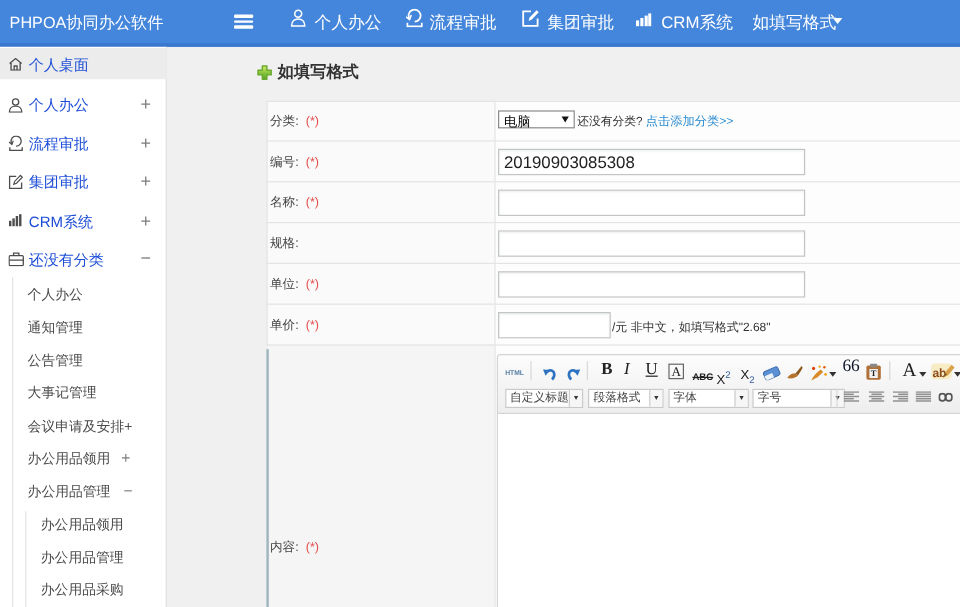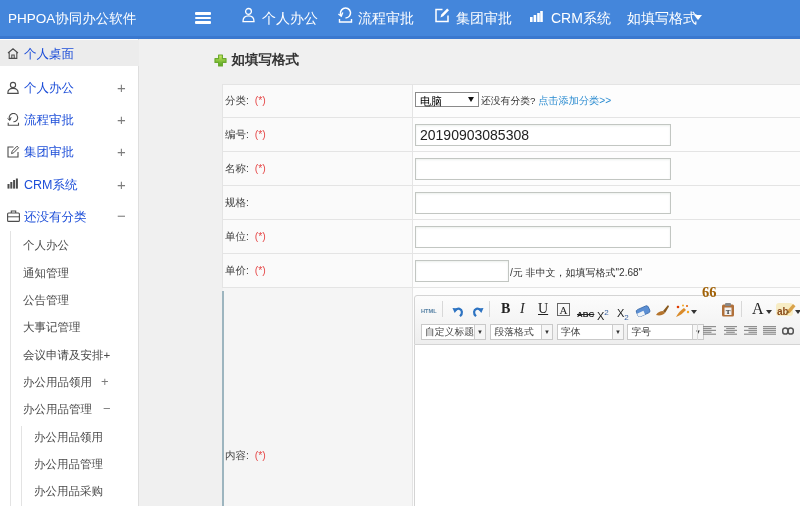--- a/index.html
+++ b/index.html
@@ -242,21 +242,21 @@
  <path d="M9 7 L14 1 L15 2.5 L11 9 Z" fill="#8a5a1e"></path>
 </svg>
 <svg class="abs" style="left:675px;top:304px" width="15" height="14" viewBox="0 0 15 14">
  <path d="M1 13 C3 9 6 6 9 4 L11 6 C8 9 6 11 1 13 Z" fill="#d98b2b"></path>
  <circle cx="3" cy="3" r="1.3" fill="#e03c00"></circle>
  <circle cx="8" cy="1.5" r="1" fill="#f5a623"></circle>
  <circle cx="13" cy="8" r="1.2" fill="#f5a623"></circle>
  <circle cx="12" cy="2" r="1" fill="#e05a00"></circle>
 </svg>
 <div class="abs" style="left:690.5px;top:310px;width:0;height:0;border-left:3px solid transparent;border-right:3px solid transparent;border-top:4px solid #333"></div>
-<div class="ti" style="left:702px;top:283px;font-family:'Liberation Serif',serif;font-weight:bold;font-size:14.5px;color:#a16207">66</div>
+<div class="ti" style="left:702px;top:296px;font-family:'Liberation Serif',serif;font-weight:normal;font-size:14.5px;color:#0f172a">66</div>
 <svg class="abs" style="left:721px;top:303px" width="14" height="14" viewBox="0 0 14 14">
  <rect x="1" y="1.5" width="12" height="12" rx="1.5" fill="#b0703a"></rect>
  <rect x="4" y="0" width="6" height="3" rx="1" fill="#888"></rect>
  <rect x="3.5" y="4.5" width="7" height="7.5" fill="#f2f2f2"></rect>
  <text x="7" y="10.5" font-size="7" text-anchor="middle" fill="#222" font-family="Liberation Serif,serif" font-weight="bold">T</text>
 </svg>
 <div class="tsep" style="left:740.5px"></div>
 <div class="ti" style="left:752px;top:300px;font-family:'Liberation Serif',serif;font-size:16px;color:#222">A</div>
 <div class="abs" style="left:766px;top:310px;width:0;height:0;border-left:3.5px solid transparent;border-right:3.5px solid transparent;border-top:4.5px solid #333"></div>
 <div class="abs" style="left:776px;top:303px;width:17px;height:13px;background:#f7ecc4;border-radius:3px"></div>

